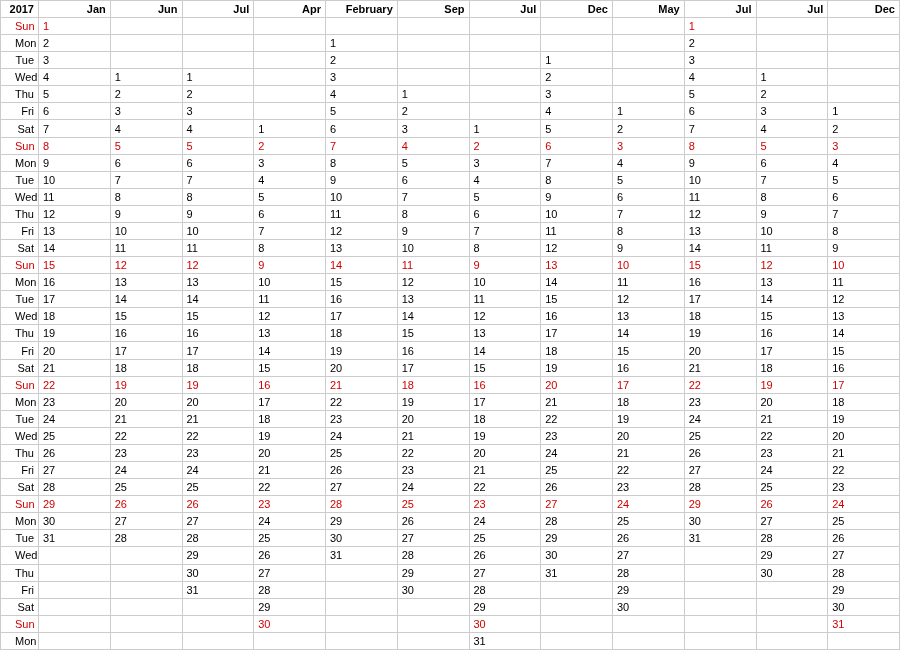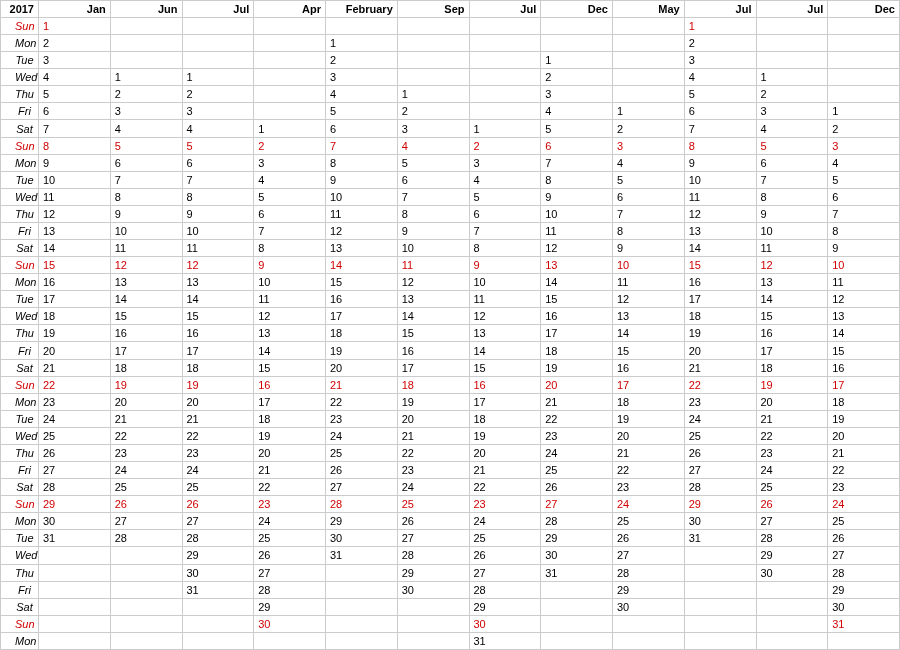--- a/index.html
+++ b/index.html
@@ -33,23 +33,22 @@
   thead th {
     font-weight: bold;
     text-align: right;
     background: #fff;
   }
   thead th.year {
     text-align: right;
   }
   .daycol {
     width: 38px;
-    text-align: center;
+    text-align: right;
     padding-left: 14px;
-    font-style: italic;
   }
   .sun {
     color: #d00000;
   }
 </style>
 </head>
 <body>
 
 <div class="wrap">
   <table>

